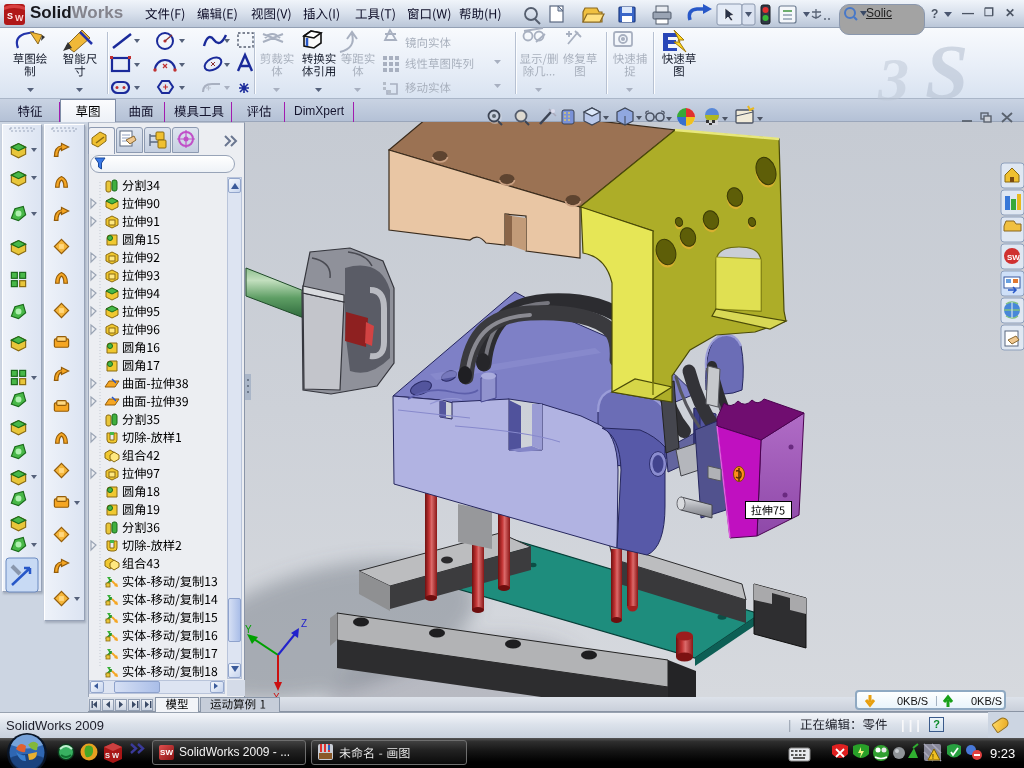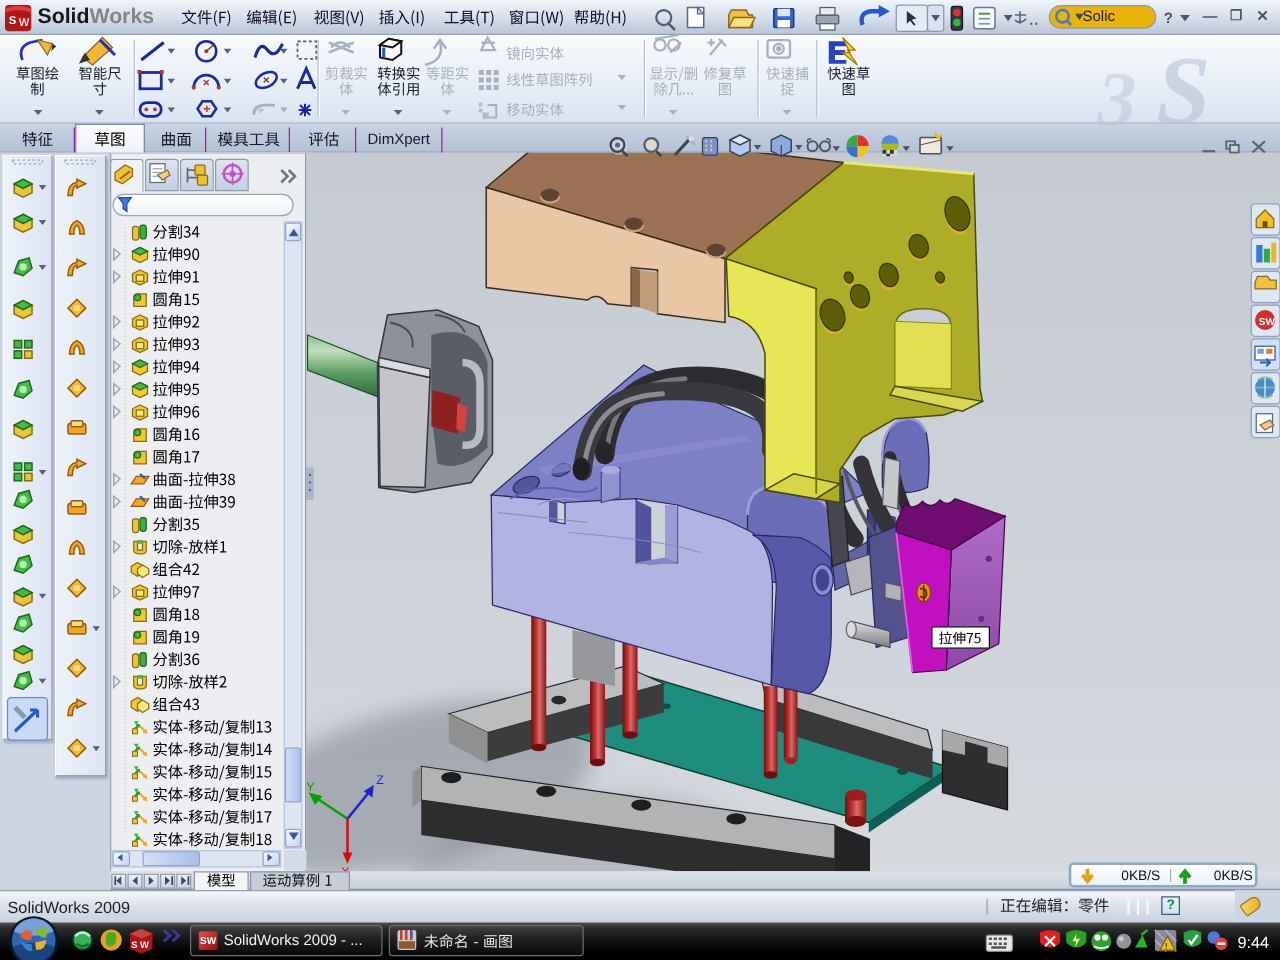--- a/index.html
+++ b/index.html
@@ -1,21 +1,21 @@
 <!DOCTYPE html>
 <html><head><meta charset="utf-8">
 <style>
 *{margin:0;padding:0;box-sizing:border-box;}
 html,body{width:1024px;height:768px;overflow:hidden;font-family:"Liberation Sans",sans-serif;}
 #root{position:relative;width:1024px;height:768px;background:#ccd5e2;}
 .abs{position:absolute;}
 #title{left:0;top:0;width:1024px;height:28px;background:linear-gradient(#f0f4fa,#d8e0ec 50%,#bac6d8);border-bottom:1px solid #93a0b4;z-index:1;}
 #brand{left:30px;top:3px;font-size:17px;font-weight:bold;color:#17171c;z-index:2;}
 #brand span{color:#84848d;margin-top:28px;}
-#searchbox{left:839px;top:4px;width:86px;height:19px;background:#eab308;border:1px solid #8a97ad;border-radius:10px;font-size:12px;color:#222;line-height:16px;padding-left:26px;z-index:2;}
+#searchbox{left:839px;top:4px;width:86px;height:31px;background:#a3a3a3;border:1px solid #8a97ad;border-radius:10px;font-size:12px;color:#222;line-height:16px;padding-left:26px;z-index:2;text-decoration:underline;}
 .winb{top:6px;font-size:12px;color:#4c5564;font-weight:bold;z-index:2;}
 #toolbar{left:0;top:28px;width:1024px;height:71px;background:linear-gradient(#f8fafd,#e9eff8 52%,#d9e3f1);border-bottom:1px solid #aab6c8;z-index:1;}
 .vsep{position:absolute;top:32px;height:62px;width:2px;border-left:1px solid #b7c1d2;border-right:1px solid #fcfdfe;z-index:2;}
 #tabbar{left:0;top:99px;width:1024px;height:23px;background:linear-gradient(#c9d3e3,#b4c1d6);border-bottom:1px solid #9aa6ba;z-index:1;}
 .ctab{top:102px;height:20px;border-right:1px solid #a21caf;z-index:2;}
 .ctab.act{top:99px;height:23px;background:linear-gradient(#fbfcfe,#edf1f7);border:1px solid #7e8ca6;border-bottom:none;z-index:3;}
 .icol{background:linear-gradient(90deg,#eef2f9,#dce4f2);border:1px solid #fff;border-right-color:#95a1b6;border-bottom-color:#95a1b6;box-shadow:1px 2px 2px rgba(70,80,100,.30);z-index:2;}
 #tree{left:88px;top:122px;width:157px;height:575px;background:#eceef2;border-left:1px solid #9aa5b8;border-right:1px solid #8a95a8;border-top:1px solid #b8c0ce;z-index:2;}
 #treetabs{left:88px;top:126px;width:157px;height:27px;z-index:3;}
 .ptab{position:absolute;top:1px;height:26px;width:27px;background:linear-gradient(#dde4ef,#c5cfe0);border:1px solid #8d9ab1;border-radius:3px 3px 0 0;}
@@ -328,21 +328,21 @@
   <span style="position:absolute;left:901px;top:4px;color:#f8f8fa;font-weight:bold;letter-spacing:4px;">|||</span>
   <span class="abs" style="left:929px;top:4px;width:15px;height:15px;background:linear-gradient(#eef4fa,#cfe0ee);border:1px solid #3a5a8a;color:#0a8a2a;font-size:11px;font-weight:bold;text-align:center;line-height:13px;">?</span>
   <span class="abs" style="left:993px;top:6px;width:16px;height:11px;background:linear-gradient(135deg,#ffd860,#e8a820);border:1px solid #9a7010;border-radius:2px 6px 6px 2px;transform:rotate(-35deg);"></span>
 </div>
 <div class="abs" id="taskbar">
  <div class="tkbtn" style="left:152px;width:154px;">
   <span style="position:absolute;left:6px;top:4px;width:15px;height:15px;background:linear-gradient(135deg,#e05050,#8a1212);border-radius:2px;color:#fff;font-size:8px;font-weight:bold;text-align:center;line-height:15px;">SW</span>
   <span style="position:absolute;left:26px;top:4px;">SolidWorks 2009 - ...</span>
  </div>
  <div class="tkbtn" style="left:311px;width:156px;"></div>
- <div style="position:absolute;left:990px;top:8px;color:#fff;font-size:13px;">9:44</div>
+ <div style="position:absolute;left:990px;top:8px;color:#fff;font-size:13px;">9:23</div>
 </div>
 <svg class="abs" id="icons" width="1024" height="768" viewBox="0 0 1024 768">
 <defs>
 <symbol id="i_split" viewBox="0 0 16 16">
           <rect x="2" y="3" width="5" height="11" rx="2" fill="#e8c63a" stroke="#8a6a10"></rect>
           <rect x="8" y="2" width="5" height="11" rx="2" fill="#3fae3f" stroke="#1a6a1a"></rect>
         </symbol>
 <symbol id="i_ext1" viewBox="0 0 16 16">
           <polygon points="2,5 8,2 14,5 14,11 8,14 2,11" fill="#f0c830" stroke="#8a6a10"></polygon>
           <polygon points="2,5 8,2 14,5 8,8" fill="#48b848" stroke="#1a6a1a"></polygon>

